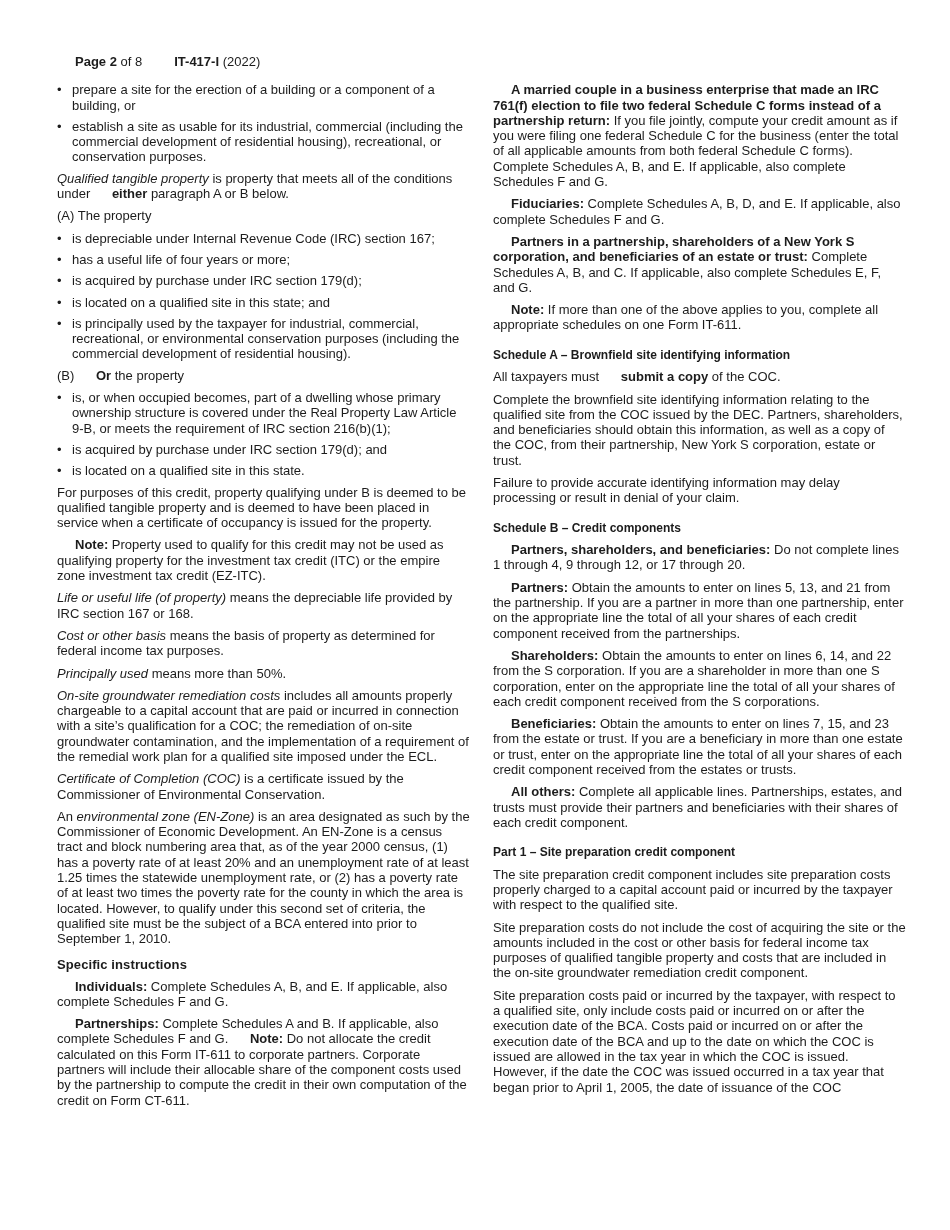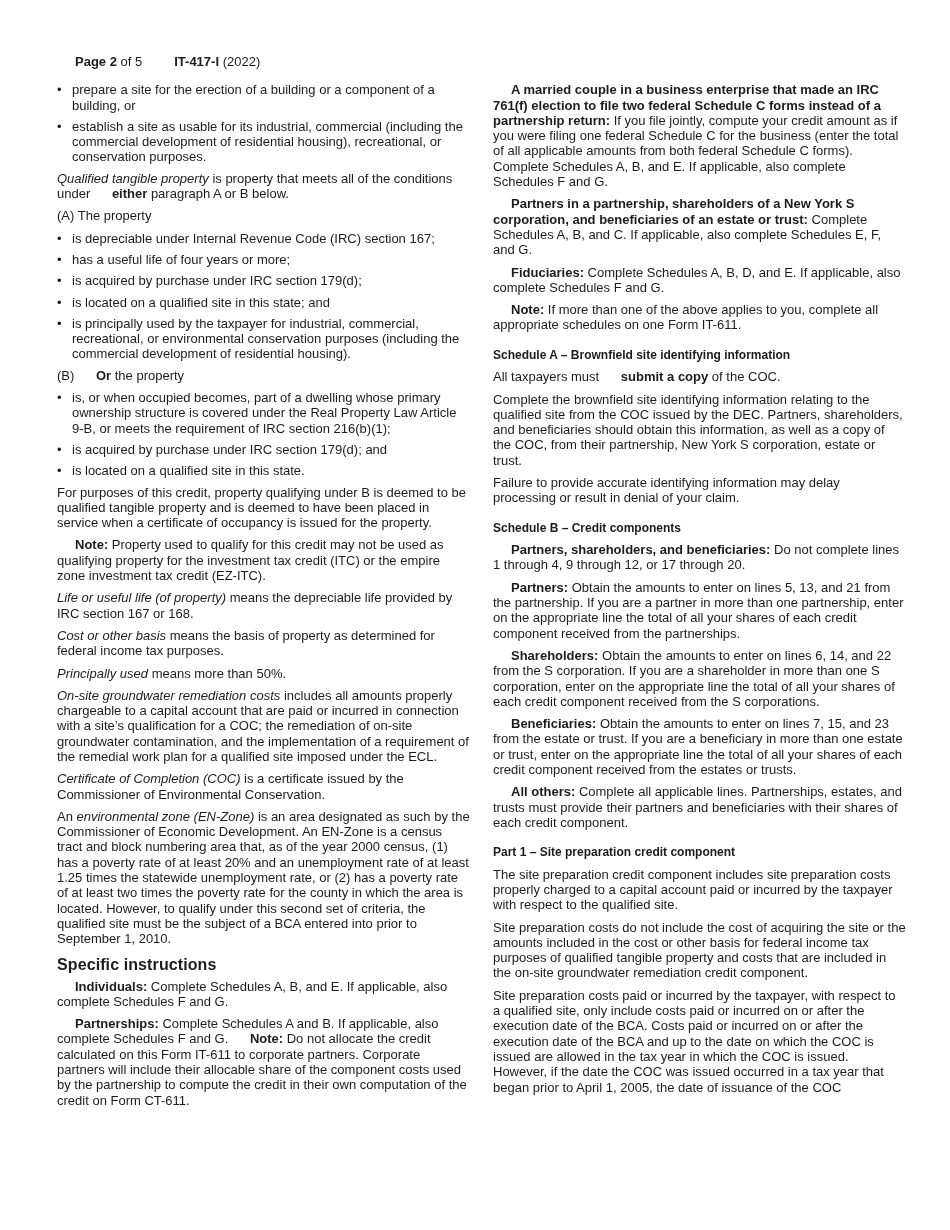--- a/index.html
+++ b/index.html
@@ -19,34 +19,34 @@
   .doc-header .form-code { margin-left: 14px; }
   .cols { display: flex; gap: 23px; align-items: flex-start; }
   .col { width: 413px; flex: none; }
   .para { margin: 0 0 7px 0; }
   .li { display: flex; margin: 0 0 6px 0; }
   .li .marker { width: 15px; flex: none; }
   .li .li-text { flex: 1; }
   .b { font-weight: bold; padding-left: 18px; }
   .i { font-style: italic; }
   .h1 {
-    font-size: 16px; font-weight: bold; line-height: 22px;
+    font-size: 13px; font-weight: bold; line-height: 22px;
     margin: 3px 0 3px 0; letter-spacing: 0.1px;
   }
   .h2 {
     font-size: 12px; font-weight: bold; line-height: 18.5px;
     margin: 13px 0 5px 0;
   }
 </style>
 </head>
 <body>
 
 <div class="page">
 
-  <div class="doc-header"><span class="b">Page 2</span><span> of 5</span><span class="b form-code">IT-417-I</span><span> (2022)</span></div>
+  <div class="doc-header"><span class="b">Page 2</span><span> of 8</span><span class="b form-code">IT-417-I</span><span> (2022)</span></div>
 
   <div class="cols">
 
     <div class="col">
 
       <div class="li">
           <span class="marker">•</span>
           <span class="li-text">prepare a site for the erection of a building or a component of a building, or</span>
         </div>
       <div class="li">
@@ -116,23 +116,23 @@
       <p class="para"><span class="b">Individuals:</span><span> Complete Schedules A, B, and E. If applicable, also complete Schedules F and G.</span></p>
 
       <p class="para"><span class="b">Partnerships:</span><span> Complete Schedules A and B. If applicable, also complete Schedules F and G. </span><span class="b">Note:</span><span> Do not allocate the credit calculated on this Form IT-611 to corporate partners. Corporate partners will include their allocable share of the component costs used by the partnership to compute the credit in their own computation of the credit on Form CT-611.</span></p>
 
     </div>
 
     <div class="col">
 
       <p class="para"><span class="b">A married couple in a business enterprise that made an IRC 761(f) election to file two federal Schedule C forms instead of a partnership return:</span><span> If you file jointly, compute your credit amount as if you were filing one federal Schedule C for the business (enter the total of all applicable amounts from both federal Schedule C forms). Complete Schedules A, B, and E. If applicable, also complete Schedules F and G.</span></p>
 
+      <p class="para"><span class="b">Fiduciaries:</span><span> Complete Schedules A, B, D, and E. If applicable, also complete Schedules F and G.</span></p>
+
       <p class="para"><span class="b">Partners in a partnership, shareholders of a New York S corporation, and beneficiaries of an estate or trust:</span><span> Complete Schedules A, B, and C. If applicable, also complete Schedules E, F, and G.</span></p>
-
-      <p class="para"><span class="b">Fiduciaries:</span><span> Complete Schedules A, B, D, and E. If applicable, also complete Schedules F and G.</span></p>
 
       <p class="para"><span class="b">Note:</span><span> If more than one of the above applies to you, complete all appropriate schedules on one Form IT-611.</span></p>
 
       <h2 class="h2">Schedule A – Brownfield site identifying information</h2>
 
       <p class="para"><span>All taxpayers must </span><span class="b">submit a copy</span><span> of the COC.</span></p>
 
       <p class="para"><span>Complete the brownfield site identifying information relating to the qualified site from the COC issued by the DEC. Partners, shareholders, and beneficiaries should obtain this information, as well as a copy of the COC, from their partnership, New York S corporation, estate or trust.</span></p>
 
       <p class="para"><span>Failure to provide accurate identifying information may delay processing or result in denial of your claim.</span></p>

